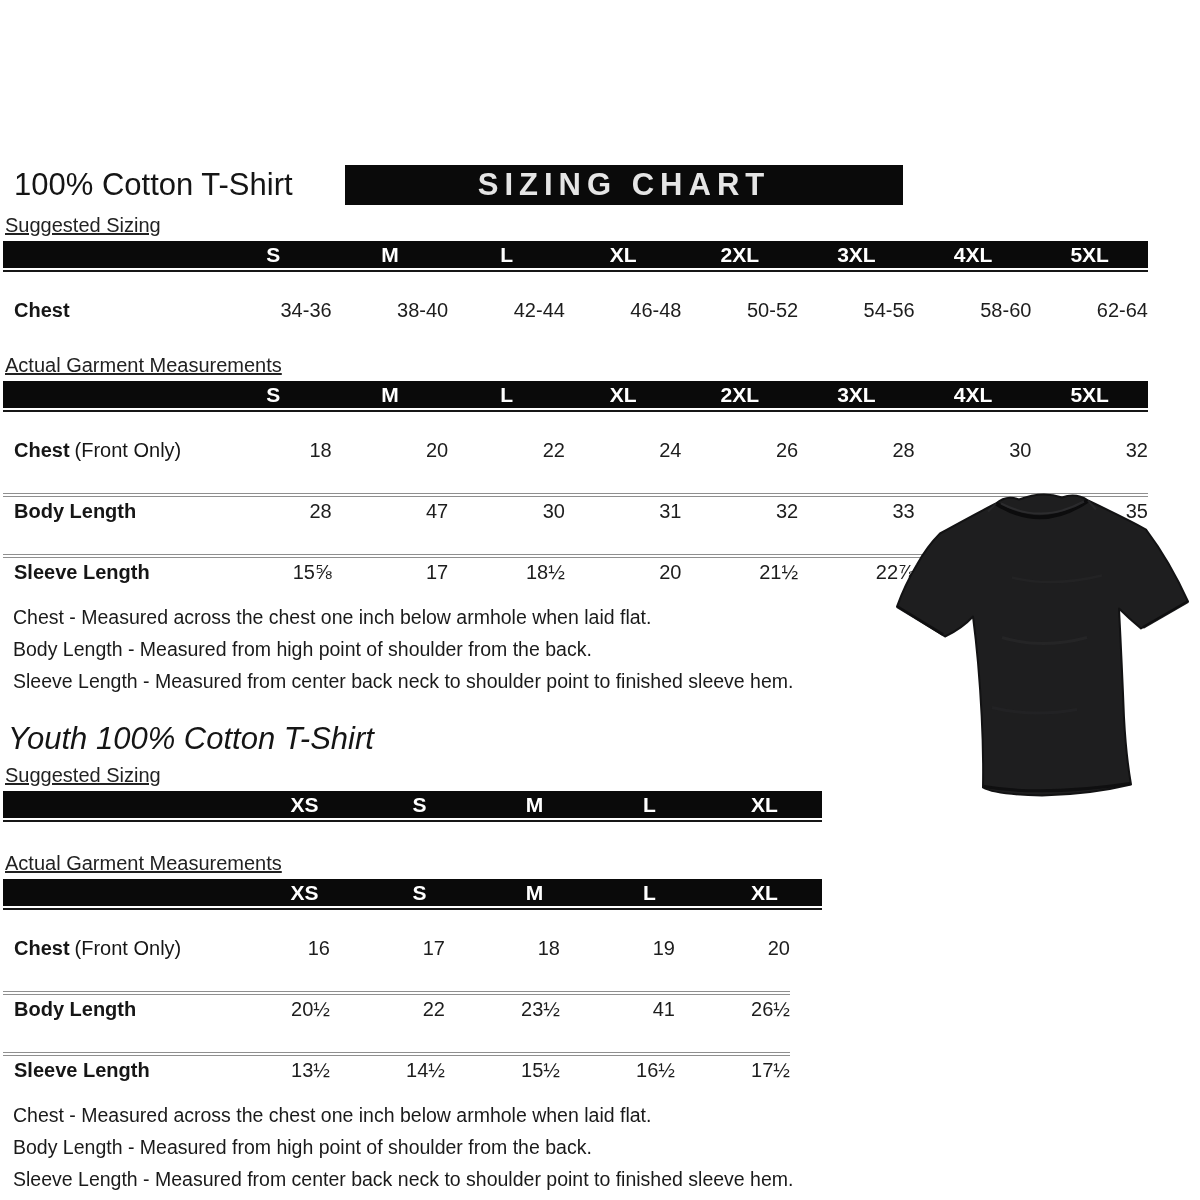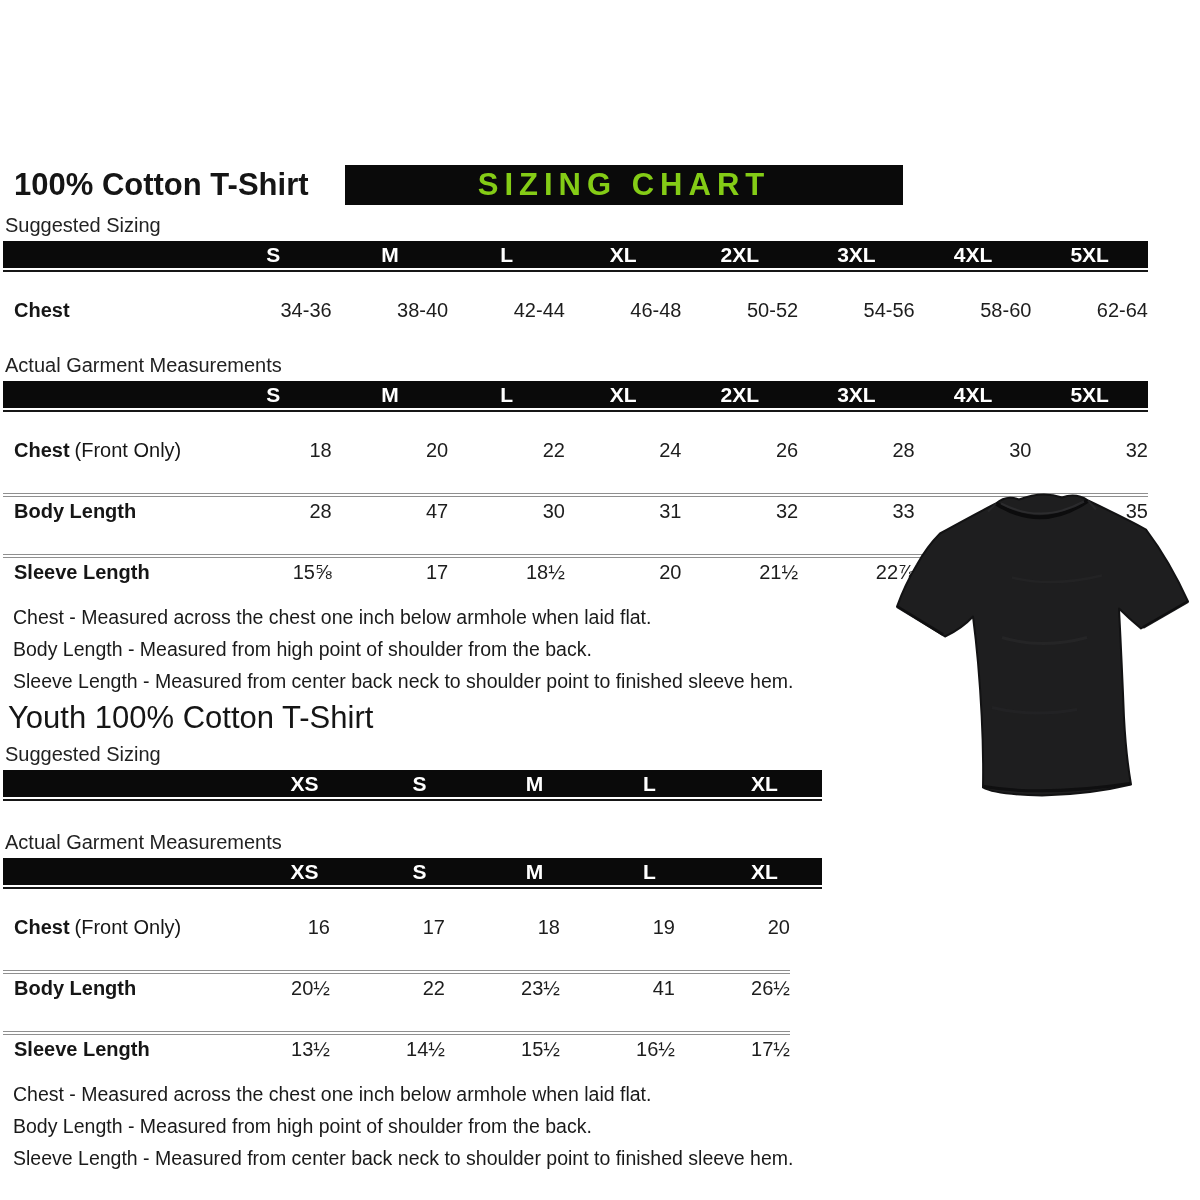--- a/index.html
+++ b/index.html
@@ -5,45 +5,45 @@
   html,body{margin:0;padding:0;}
   body{
     width:1200px;height:1200px;background:#ffffff;position:relative;
     font-family:"Liberation Sans",sans-serif;color:#111;
     -webkit-font-smoothing:antialiased;
   }
   .content{position:absolute;top:163px;left:0;width:1200px;}
 
   
   .hdr{display:flex;align-items:center;margin-left:14px;height:44px;}
-  .page-title{width:331px;font-size:31px;font-weight:700;letter-spacing:0;color:#151515;}
-  .banner{width:558px;height:40px;background:#0a0a0a;color:#84cc16;
+  .page-title{width:331px;font-size:31px;font-weight:400;letter-spacing:0;color:#151515;}
+  .banner{width:558px;height:40px;background:#0a0a0a;color:#e5e5e5;
     font-size:31px;font-weight:bold;letter-spacing:6px;
     display:flex;align-items:center;justify-content:center;}
 
-  .section-label{font-size:20px;color:#222;margin:7px 12px 4px 5px;}
+  .section-label{font-size:20px;color:#222;margin:7px 12px 4px 5px;text-decoration:underline;}
 
   
   .stable{margin-left:3px;}
   .stable .thead{display:grid;height:27px;align-items:center;background:#0a0a0a;
     box-shadow:0 2px 0 #ffffff,0 4px 0 #161616;margin-bottom:5px;}
   .stable .trow{display:grid;align-items:center;padding:3px 0;margin-top:28px;}
   .stable .trow + .trow{border-top:4px double #8f8f8f;}
   .adult-grid{grid-template-columns:212px repeat(8,1fr);width:1145px;}
   .youth-grid{grid-template-columns:212px repeat(5,1fr);width:787px;padding-left:32px;}
   .hcell{color:#fff;font-weight:bold;font-size:21px;text-align:center;}
   .rlabel{font-size:20px;font-weight:bold;color:#161616;padding-left:11px;}
   .rlabel .plain{font-weight:normal;margin-left:5px;}
   .vcell{font-size:20px;color:#1d1d1d;text-align:right;}
 
   .gap-md{height:22px;}
   .notes{margin:14px 14px 0 13px;}
   .note-line{font-size:19.5px;color:#1a1a1a;line-height:32px;}
 
-  .youth-title{font-size:31px;font-weight:500;color:#151515;margin:3px 0 0 8px;}
+  .youth-title{font-size:31px;font-weight:500;color:#151515;margin:24px 0 0 8px;font-style:italic;}
 
   .tshirt{position:absolute;left:892px;top:486px;width:300px;height:318px;}
 </style>
 </head>
 <body>
 
 <div class="content">
 
   <div class="hdr">
     <div class="page-title">100% Cotton T-Shirt</div>

